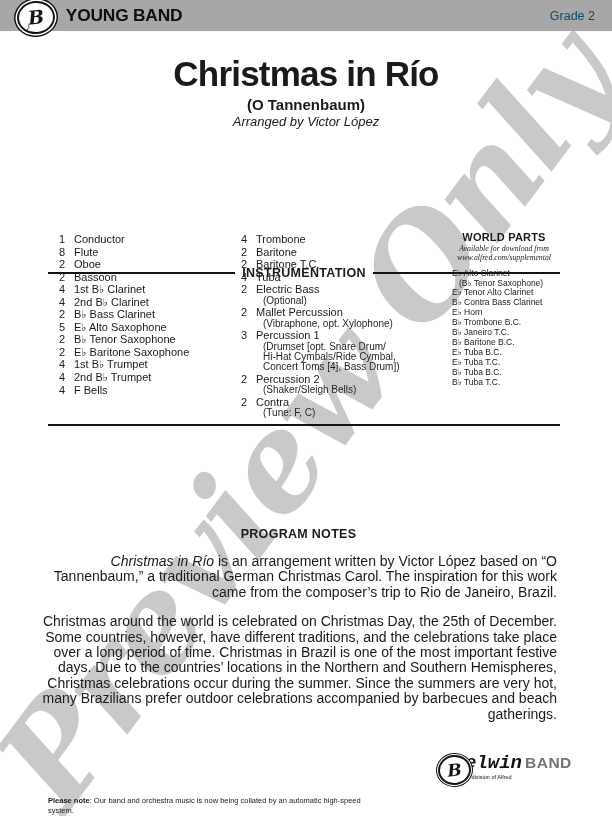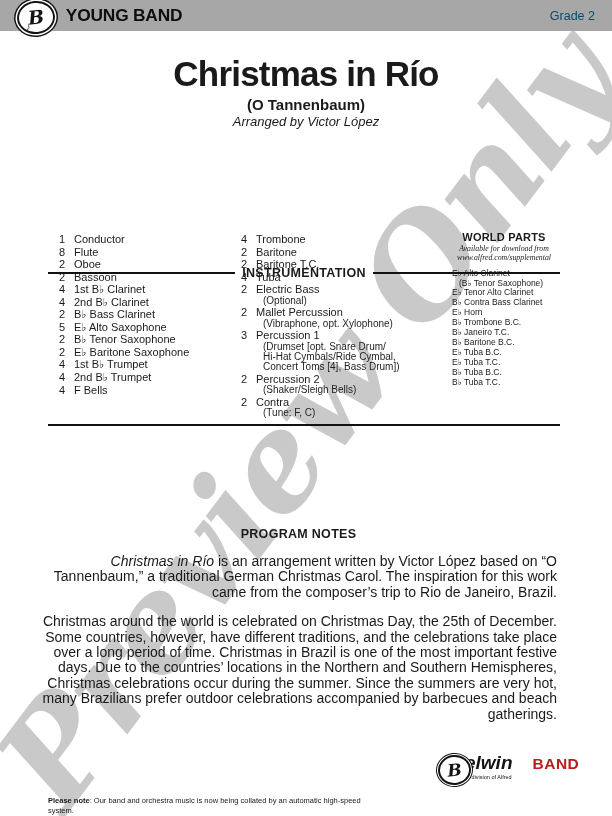--- a/index.html
+++ b/index.html
@@ -71,22 +71,22 @@
   .bw-logo{
     position:relative; width:29px; height:26px; margin-top:2px;
     border:2px solid #141414; border-radius:50%; background:#fff;
     box-shadow:0 0 0 1px #fff, 0 0 0 2px #141414;
     display:flex; align-items:center; justify-content:center; flex:0 0 auto;
     transform:rotate(-6deg);
   }
   .bw-b{font-family:"DejaVu Serif",serif; font-style:italic; font-weight:bold; font-size:17px; line-height:1; color:#141414;}
   .bw-right{margin-left:-6px;}
   .bw-line1{display:flex; align-items:baseline;}
-  .bw-script{font-family:Liberation Sans, sans-serif; font-style:italic; font-weight:bold; font-size:19px; line-height:1.1; color:#141414;}
-  .bw-band{font-weight:bold; font-size:15.5px; letter-spacing:0.5px; margin-left:20px; color:#b91c1c;}
+  .bw-script{font-family:Liberation Mono, monospace; font-style:italic; font-weight:bold; font-size:19px; line-height:1.1; color:#141414;}
+  .bw-band{font-weight:bold; font-size:15.5px; letter-spacing:0.5px; margin-left:3px; color:#737373;}
   .bw-sub{font-size:5.5px; margin-top:0px; margin-left:2px; color:#141414;}
 </style>
 </head>
 <body>
 
 <div class="page">
 
   <div class="watermark">Preview Only</div>
 
   <header class="layer topbar">

